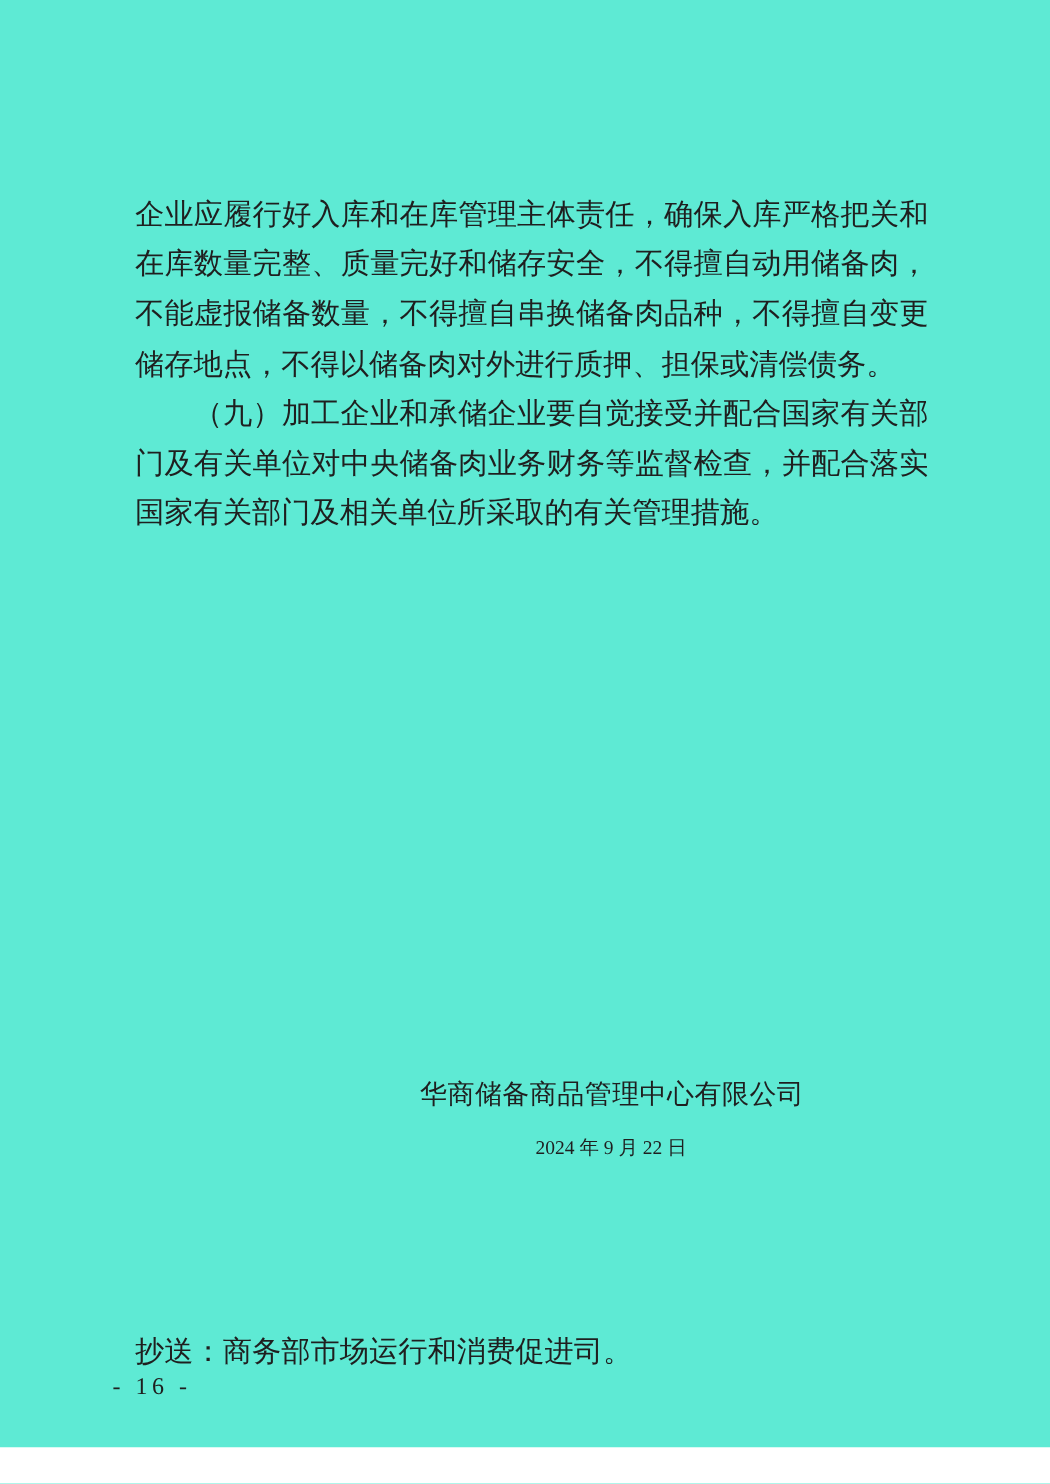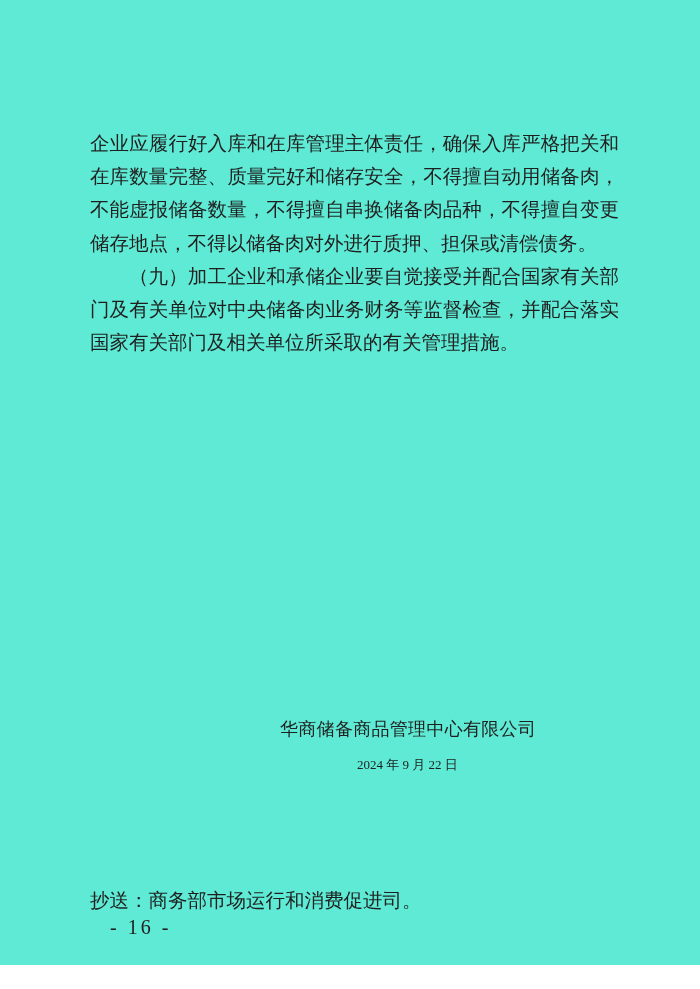--- a/index.html
+++ b/index.html
@@ -52,22 +52,22 @@
     position: absolute;
     top: 855px;
     left: 90px;
     font-size: 19.5px;
     white-space: nowrap;
     margin-top: 32px;
   }
   .page-number {
     position: absolute;
     top: 916px;
-    left: 110px;
-    font-size: 20px;
+    left: 75px;
+    font-size: 16px;
     letter-spacing: 3px;
     white-space: nowrap;
   }
 </style>
 </head>
 <body>
 
 <div class="page">
 
   <section class="body-text">

